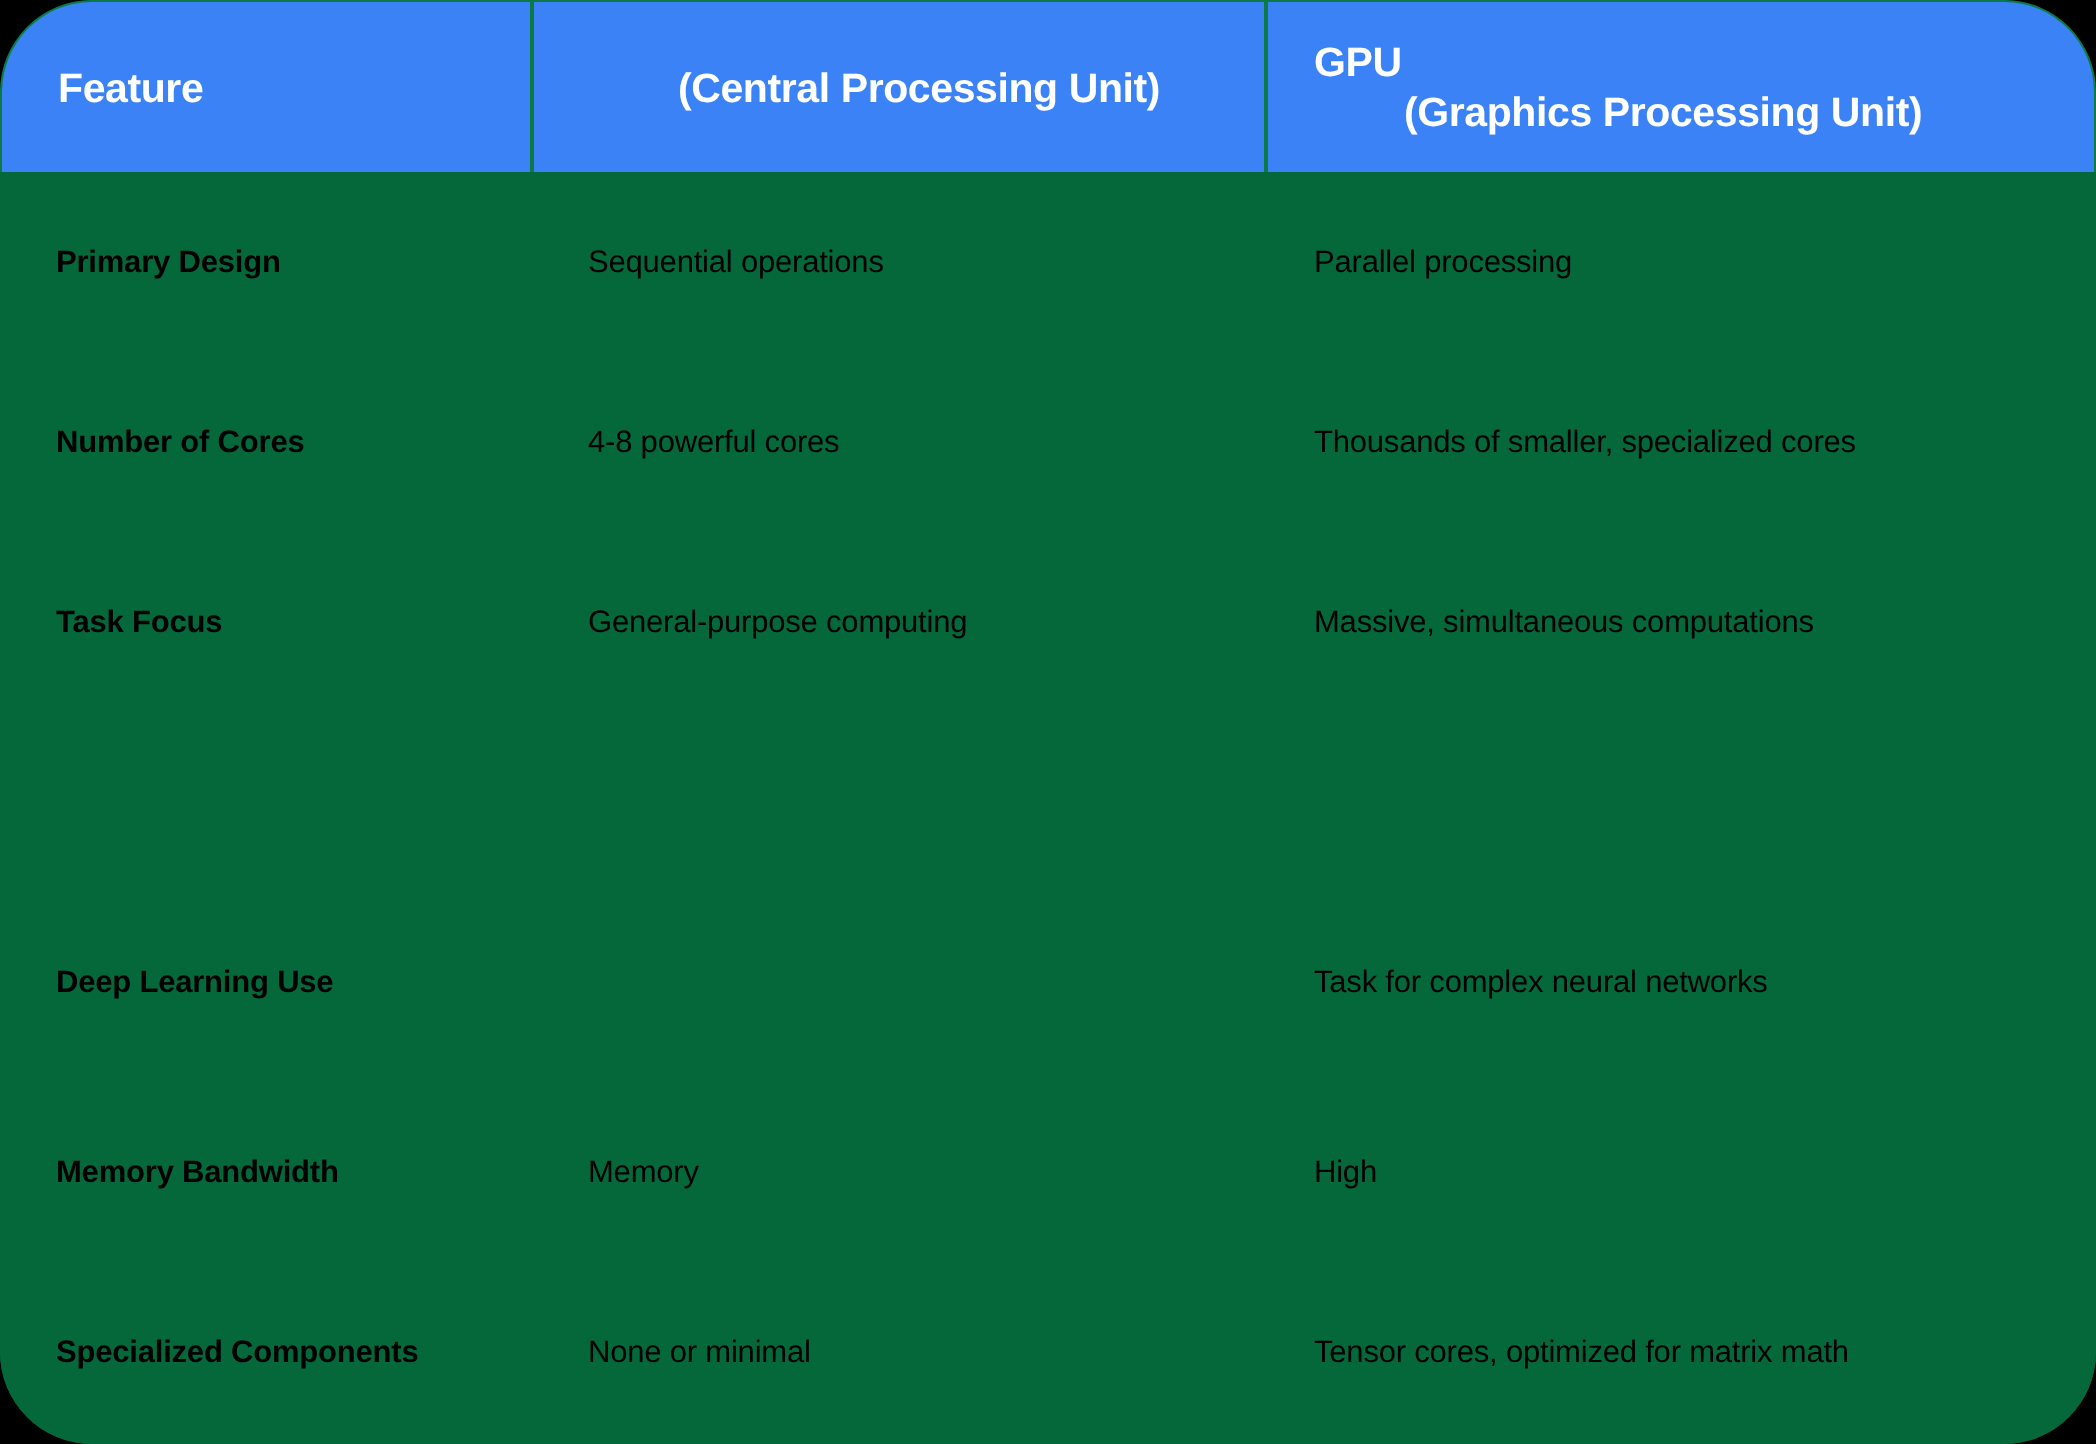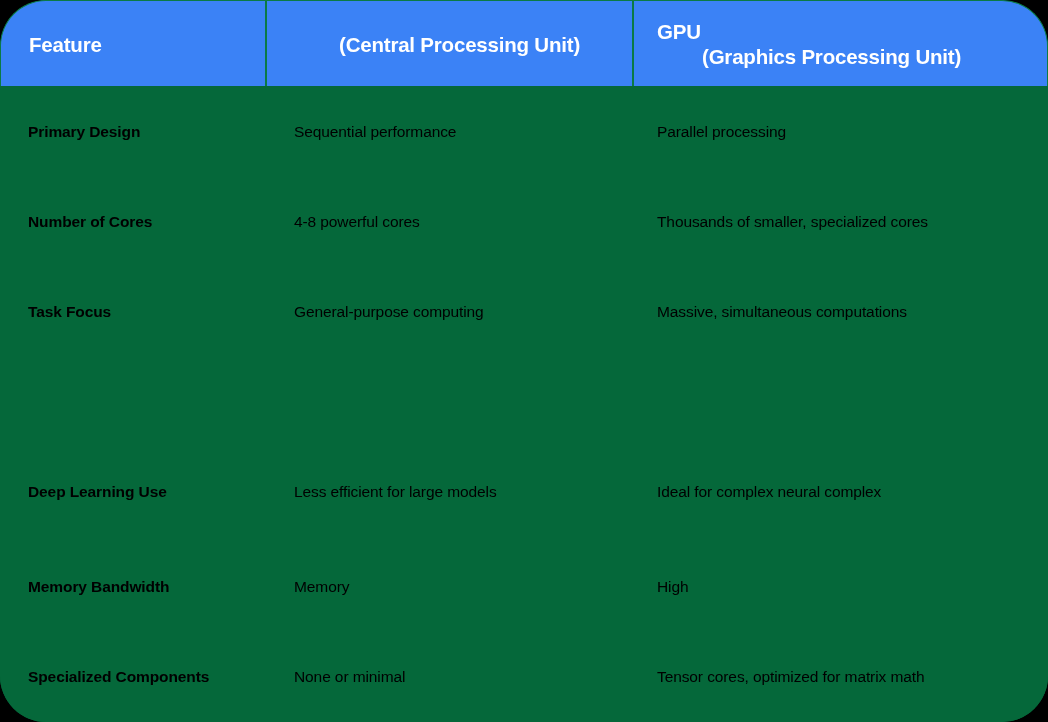--- a/index.html
+++ b/index.html
@@ -122,37 +122,36 @@
     <div class="header-cell" id="header-cell-gpu">
       <span class="header-title">GPU</span>
       <span class="header-sub">(Graphics Processing Unit)</span>
     </div>
 
   </div>
 
   <div id="table-body">
       <div class="table-row" style="top: 31px;">
         <div class="cell cell-feature">Primary Design</div>
-        <div class="cell cell-cpu">Sequential performance</div>
+        <div class="cell cell-cpu">Sequential operations</div>
         <div class="cell cell-gpu">Parallel processing</div>
       </div>
       <div class="table-row" style="top: 121px;">
         <div class="cell cell-feature">Number of Cores</div>
         <div class="cell cell-cpu">4-8 powerful cores</div>
         <div class="cell cell-gpu">Thousands of smaller, specialized cores</div>
       </div>
       <div class="table-row" style="top: 211px;">
         <div class="cell cell-feature">Task Focus</div>
         <div class="cell cell-cpu">General-purpose computing</div>
         <div class="cell cell-gpu">Massive, simultaneous computations</div>
       </div>
       <div class="table-row" style="top: 391px;">
         <div class="cell cell-feature">Deep Learning Use</div>
-        <div class="cell cell-cpu">Less efficient for large models</div>
-        <div class="cell cell-gpu">Ideal for complex neural complex</div>
+        <div class="cell cell-gpu">Task for complex neural networks</div>
       </div>
       <div class="table-row" style="top: 486px;">
         <div class="cell cell-feature">Memory Bandwidth</div>
         <div class="cell cell-cpu">Memory</div>
         <div class="cell cell-gpu">High</div>
       </div>
       <div class="table-row" style="top: 576px;">
         <div class="cell cell-feature">Specialized Components</div>
         <div class="cell cell-cpu">None or minimal</div>
         <div class="cell cell-gpu">Tensor cores, optimized for matrix math</div>

